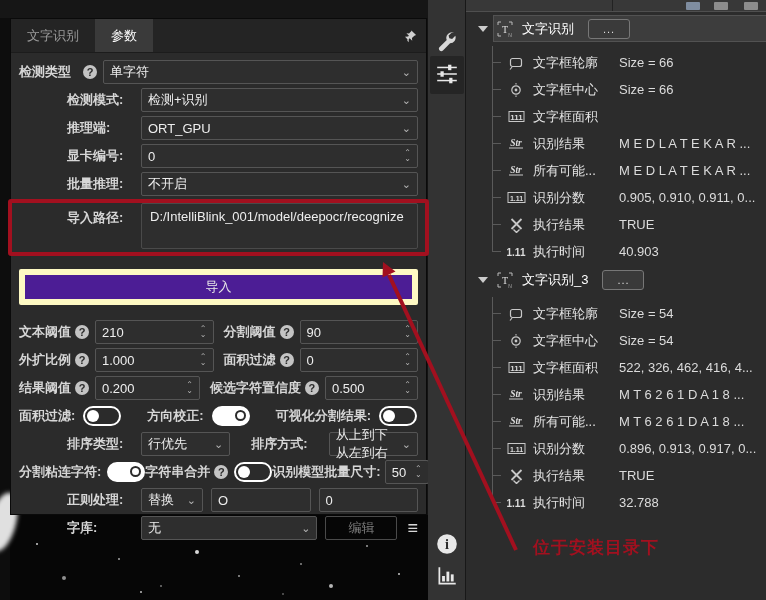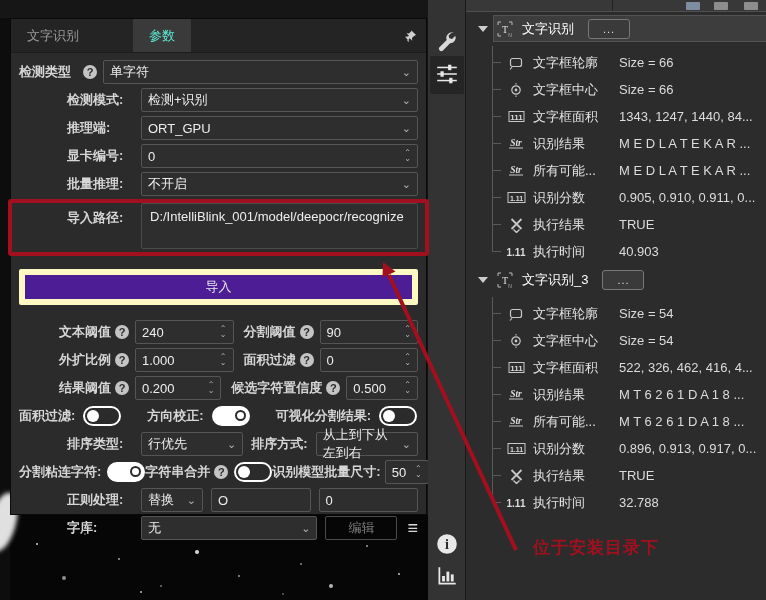--- a/index.html
+++ b/index.html
@@ -16,41 +16,41 @@
   .blob{position:absolute;left:-10px;top:-24px;width:26px;height:60px;background:#e3e3e3;
         border-radius:50%;filter:blur(2px);transform:rotate(14deg);}
   .edge-strip{position:absolute;left:0;top:0;width:10px;height:600px;background:#0d0d0d;}
   .top-strip{position:absolute;left:0;top:0;width:428px;height:18px;background:#161616;}
 
   
   .lpanel{position:absolute;left:10px;top:18px;width:417px;height:497px;background:#2b2b2b;
           border:1px solid #0a0a0a;box-sizing:border-box;}
   .tabs{display:flex;align-items:stretch;height:33px;background:#242424;border-bottom:1px solid #1c1c1c;position:relative;}
   .tab{display:flex;align-items:center;padding:0 16px;color:#999;cursor:default;}
-  .tab.active{background:#3a3a3a;color:#5eead4;margin-left:38px;}
+  .tab.active{background:#3a3a3a;color:#ffffff;}
   .pinbox{position:absolute;right:8px;top:8px;width:18px;height:18px;display:flex;align-items:center;justify-content:center;}
   .pbody{padding:6px 8px 4px 8px;}
   .frow{display:flex;align-items:center;height:26px;margin-bottom:2px;}
   .lbl{color:#d6d6d6;white-space:nowrap;font-weight:bold;}
   .lblw{width:74px;flex-shrink:0;margin-left:48px;}
   .help{display:inline-flex;align-items:center;justify-content:center;width:14px;height:14px;border-radius:50%;
         background:#c4c4c4;color:#2b2b2b;font-size:11px;font-weight:bold;margin:0 6px 0 4px;flex-shrink:0;}
   .field,.select,.spin,.tinput{background:#2e2e2e;border:1px solid #555;border-radius:2px;height:24px;
         box-sizing:border-box;display:flex;align-items:center;padding:0 6px;color:#eee;}
   .select{justify-content:space-between;flex:1;}
   .chev{color:#b5b5b5;font-size:11px;line-height:10px;margin-left:4px;}
   .spin{justify-content:space-between;flex:1;}
   .spcol{display:flex;flex-direction:column;align-items:center;line-height:6px;font-size:8px;color:#b5b5b5;}
   .pathrow{display:flex;align-items:flex-start;height:62px;margin:6px 0 4px 0;}
   .pathrow .lblw{padding-top:6px;}
   .pathfield{flex:1;background:#2e2e2e;border:1px solid #4a4a4a;border-radius:2px;height:46px;
         box-sizing:border-box;padding:5px 8px;color:#eee;}
   .importbtn{margin:4px 0 14px 0;height:24px;background:#4c1d95;border:6px solid #fef9c3;border-radius:2px;
         display:flex;align-items:center;justify-content:center;color:#e8e8e8;}
-  .half{display:flex;align-items:center;flex:1;min-width:0;margin-left:40px;}
+  .half{display:flex;align-items:center;flex:1;min-width:0;}
   .half+.half{margin-left:10px;}
   .toggle{position:relative;width:34px;height:16px;border:2px solid #fff;border-radius:10px;flex-shrink:0;}
   .toggle .knob{position:absolute;left:2px;top:2px;width:12px;height:12px;border-radius:50%;background:#fff;}
   .toggle.on{background:#fff;}
   .toggle.on .knob{left:auto;right:2px;background:transparent;border:2.5px solid #2b2b2b;width:7px;height:7px;top:1.5px;}
   .gap{width:26px;flex-shrink:0;}
   .editbtn{width:72px;height:24px;box-sizing:border-box;border:1px solid #4a4a4a;border-radius:2px;color:#7d7d7d;
         display:flex;align-items:center;justify-content:center;margin-left:8px;}
   .menu-ic{font-size:18px;color:#d8d8d8;margin-left:10px;}
 
@@ -160,21 +160,21 @@
         <div class="pathfield">D:/IntelliBlink_001/model/deepocr/recognize</div>
       </div>
 
       <div class="importbtn">导入</div>
 
       <div class="frow">
         <div class="half">
           <span class="lbl">文本阈值</span>
           <span class="help">?</span>
           <div class="spin">
-            <span>240</span>
+            <span>210</span>
               <span class="spcol">
                 <span>⌃</span>
                 <span>⌄</span>
               </span>
           </div>
         </div>
         <div class="half">
           <span class="lbl">分割阈值</span>
           <span class="help">?</span>
           <div class="spin">
@@ -253,21 +253,21 @@
             <div class="knob"></div>
           </div>
       </div>
 
       <div class="frow">
         <span class="lbl lblw">排序类型:</span>
         <div class="select">
           <span>行优先</span>
             <span class="chev">⌄</span>
         </div>
-        <span class="lbl" style="margin:0 8px">排序方式:</span>
+        <span class="lbl" style="margin:0 21px">排序方式:</span>
         <div class="select">
           <span>从上到下从左到右</span>
             <span class="chev">⌄</span>
         </div>
       </div>
 
       <div class="frow">
         <span class="lbl">分割粘连字符:</span>
         <div class="toggle on" style="margin-left:6px">
             <div class="knob"></div>
@@ -394,21 +394,20 @@
             <span class="tvalue">Size = 66</span>
           </div>
           <div class="trow">
             <span class="ti">
               <svg width="17" height="15" viewBox="0 0 17 15">
                 <rect x="1" y="2.5" width="15" height="10" fill="none" stroke="#c8c8c8"></rect>
                 <text x="8.5" y="10.8" font-size="8" font-weight="bold" fill="#dcdcdc" text-anchor="middle" font-family="'Liberation Sans',sans-serif">111</text>
               </svg>
             </span>
             <span class="tlabel">文字框面积</span>
-            <span class="tvalue">1343, 1247, 1440, 84...</span>
           </div>
           <div class="trow">
             <span class="ti">
               <svg width="18" height="15" viewBox="0 0 18 15">
                 <text x="9" y="10" font-size="9.5" font-style="italic" font-weight="bold" fill="#dcdcdc" text-anchor="middle" font-family="'Liberation Serif',serif">Str</text>
                 <line x1="2" y1="12" x2="16" y2="12" stroke="#c8c8c8"></line>
               </svg>
             </span>
             <span class="tlabel">识别结果</span>
             <span class="tvalue">M E D L A T E K A R ...</span>

